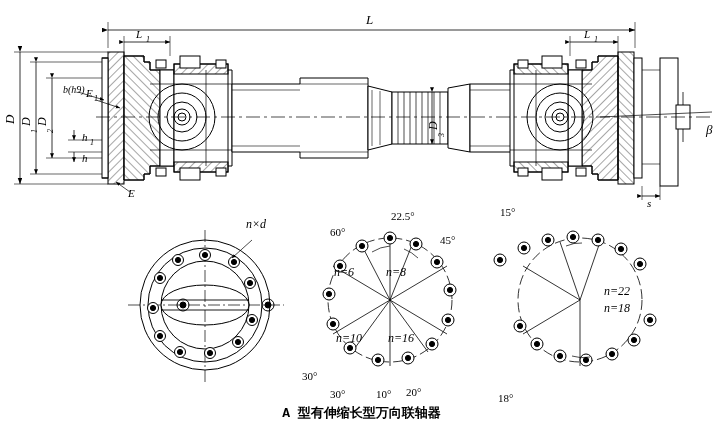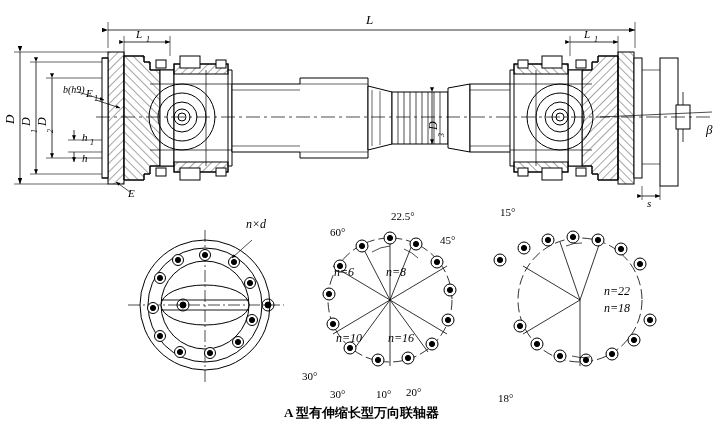--- a/index.html
+++ b/index.html
@@ -1,20 +1,20 @@
 <!DOCTYPE html>
 <html><head>
 <meta charset="utf-8">
 <style>
   html,body{margin:0;padding:0;background:#ffffff;}
   body{width:723px;height:447px;position:relative;overflow:hidden;
        font-family:"Liberation Serif", serif;color:#000;}
   #stage{position:absolute;left:0;top:0;width:723px;height:447px;}
   .caption{position:absolute;left:0;top:404px;width:723px;text-align:center;
-           font-family:Liberation Serif, serif;font-size:13px;font-weight:bold;font-style:normal;}
+           font-family:Liberation Mono, monospace;font-size:13px;font-weight:bold;font-style:normal;}
   svg{position:absolute;left:0;top:0;}
   text{font-family:"Liberation Serif", serif;}
 </style>
 </head>
 <body>
 
 <div id="stage">
 
 <svg width="723" height="447" viewBox="0 0 723 447">
   <defs>

